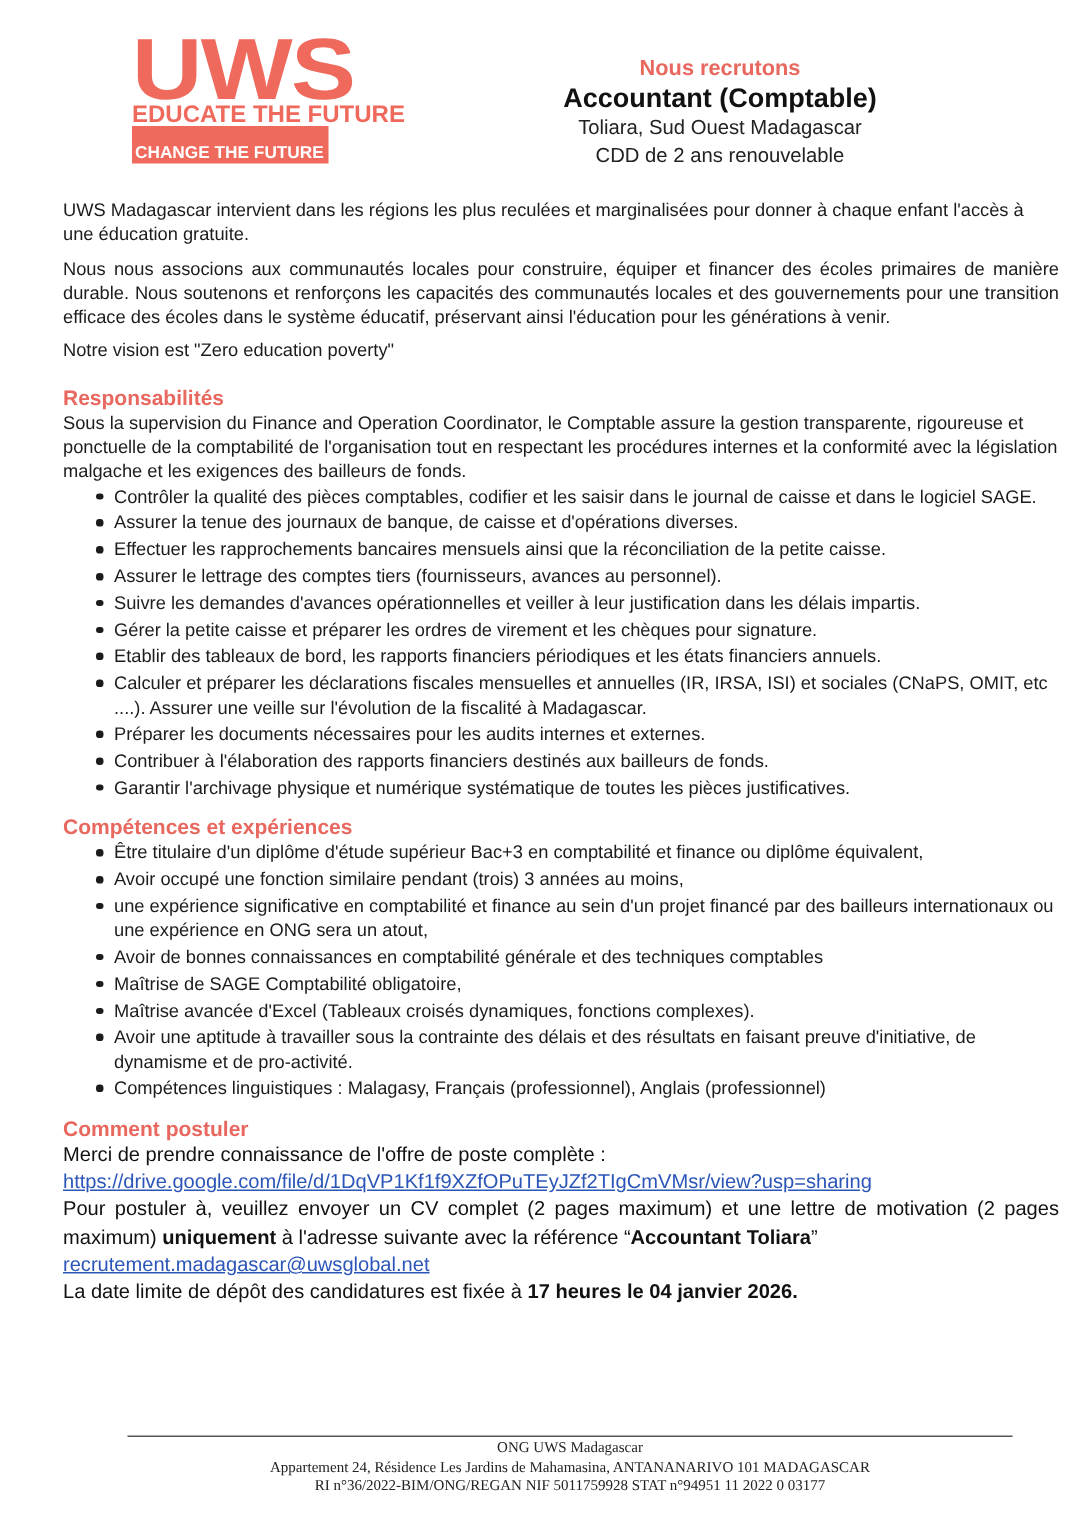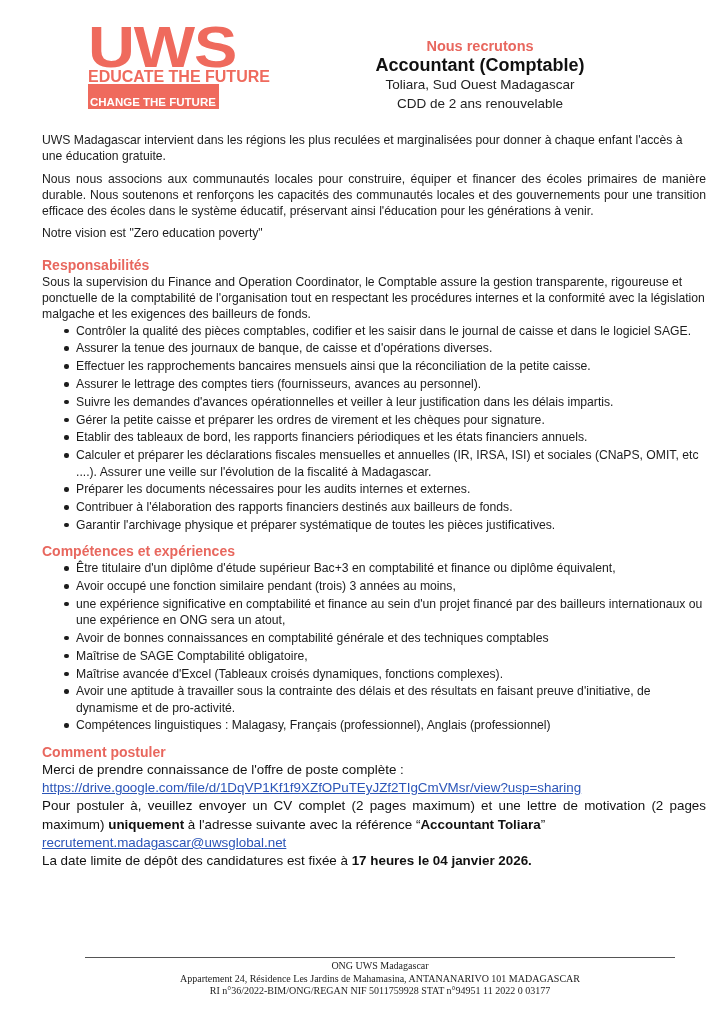--- a/index.html
+++ b/index.html
@@ -61,21 +61,21 @@
     <li>Contrôler la qualité des pièces comptables, codifier et les saisir dans le journal de caisse et dans le logiciel SAGE.</li>
     <li>Assurer la tenue des journaux de banque, de caisse et d'opérations diverses.</li>
     <li>Effectuer les rapprochements bancaires mensuels ainsi que la réconciliation de la petite caisse.</li>
     <li>Assurer le lettrage des comptes tiers (fournisseurs, avances au personnel).</li>
     <li>Suivre les demandes d'avances opérationnelles et veiller à leur justification dans les délais impartis.</li>
     <li>Gérer la petite caisse et préparer les ordres de virement et les chèques pour signature.</li>
     <li>Etablir des tableaux de bord, les rapports financiers périodiques et les états financiers annuels.</li>
     <li>Calculer et préparer les déclarations fiscales mensuelles et annuelles (IR, IRSA, ISI) et sociales (CNaPS, OMIT, etc ....). Assurer une veille sur l'évolution de la fiscalité à Madagascar.</li>
     <li>Préparer les documents nécessaires pour les audits internes et externes.</li>
     <li>Contribuer à l'élaboration des rapports financiers destinés aux bailleurs de fonds.</li>
-    <li>Garantir l'archivage physique et préparer systématique de toutes les pièces justificatives.</li>
+    <li>Garantir l'archivage physique et numérique systématique de toutes les pièces justificatives.</li>
   </ul>
 
   <div class="section-title" style="margin-top:9px">Compétences et expériences</div>
   <ul class="bullets">
     <li>Être titulaire d'un diplôme d'étude supérieur Bac+3 en comptabilité et finance ou diplôme équivalent,</li>
     <li>Avoir occupé une fonction similaire pendant (trois) 3 années au moins,</li>
     <li>une expérience significative en comptabilité et finance au sein d'un projet financé par des bailleurs internationaux ou une expérience en ONG sera un atout,</li>
     <li>Avoir de bonnes connaissances en comptabilité générale et des techniques comptables</li>
     <li>Maîtrise de SAGE Comptabilité obligatoire,</li>
     <li>Maîtrise avancée d'Excel (Tableaux croisés dynamiques, fonctions complexes).</li>

